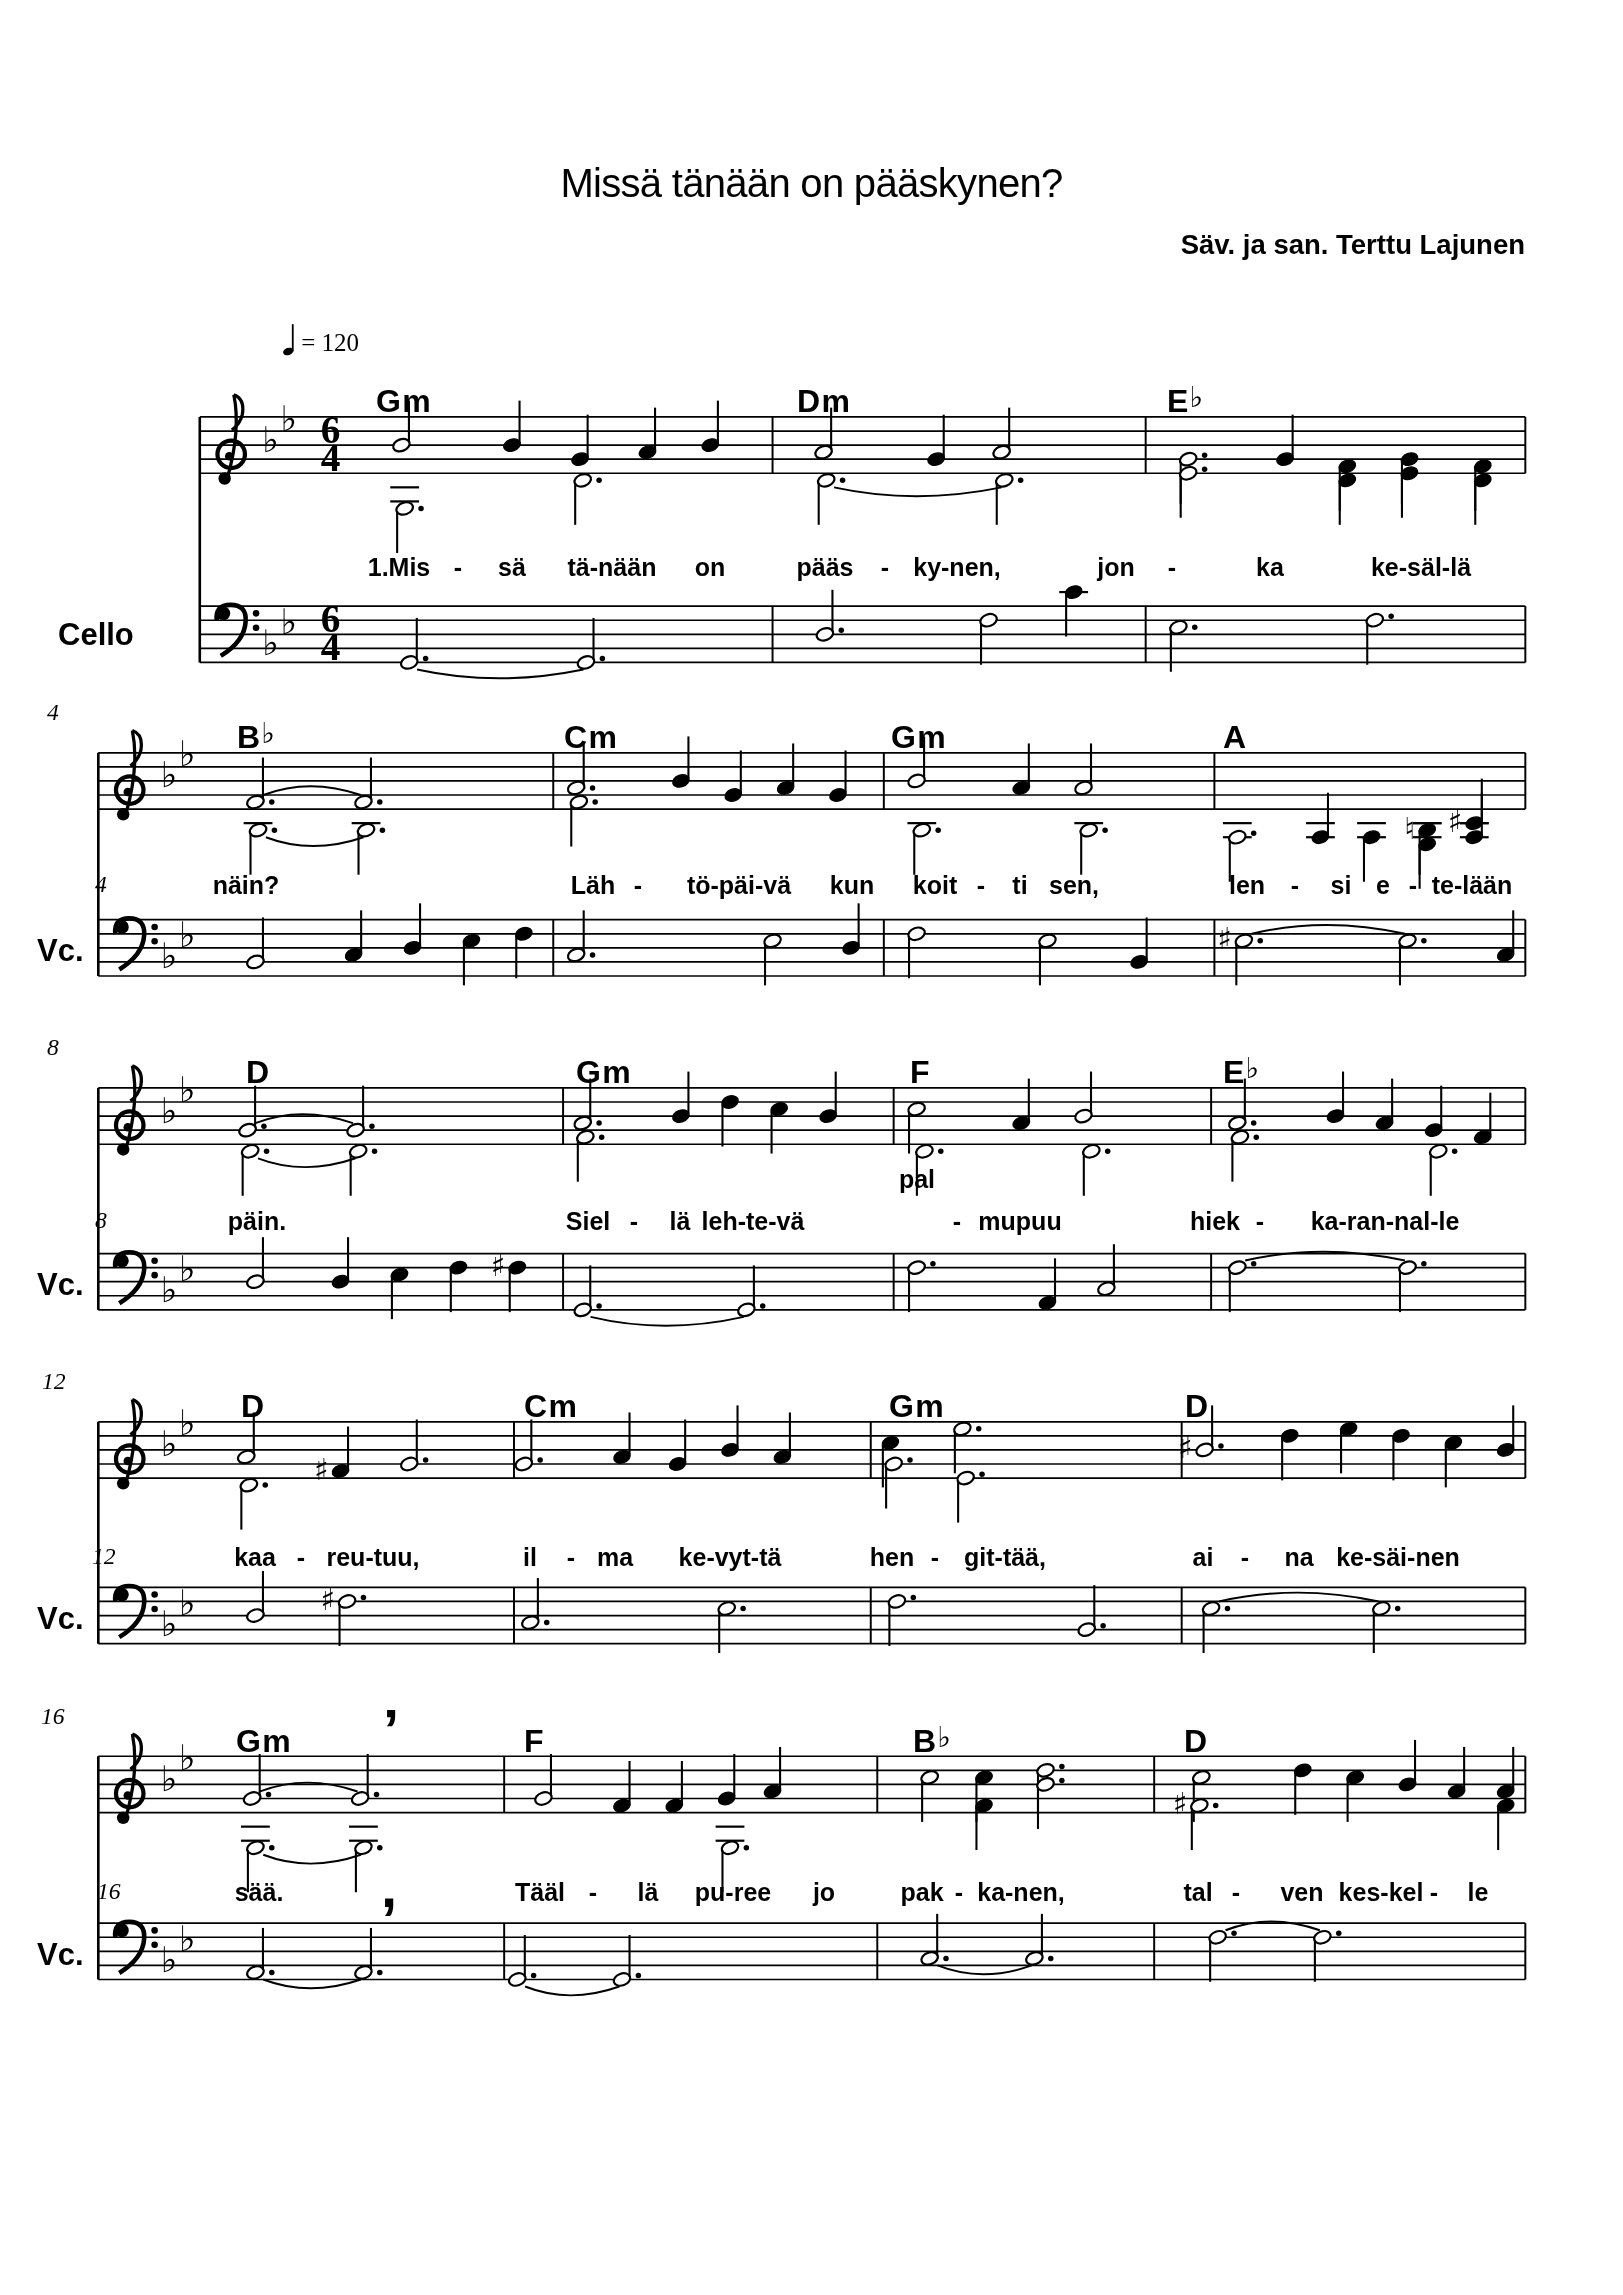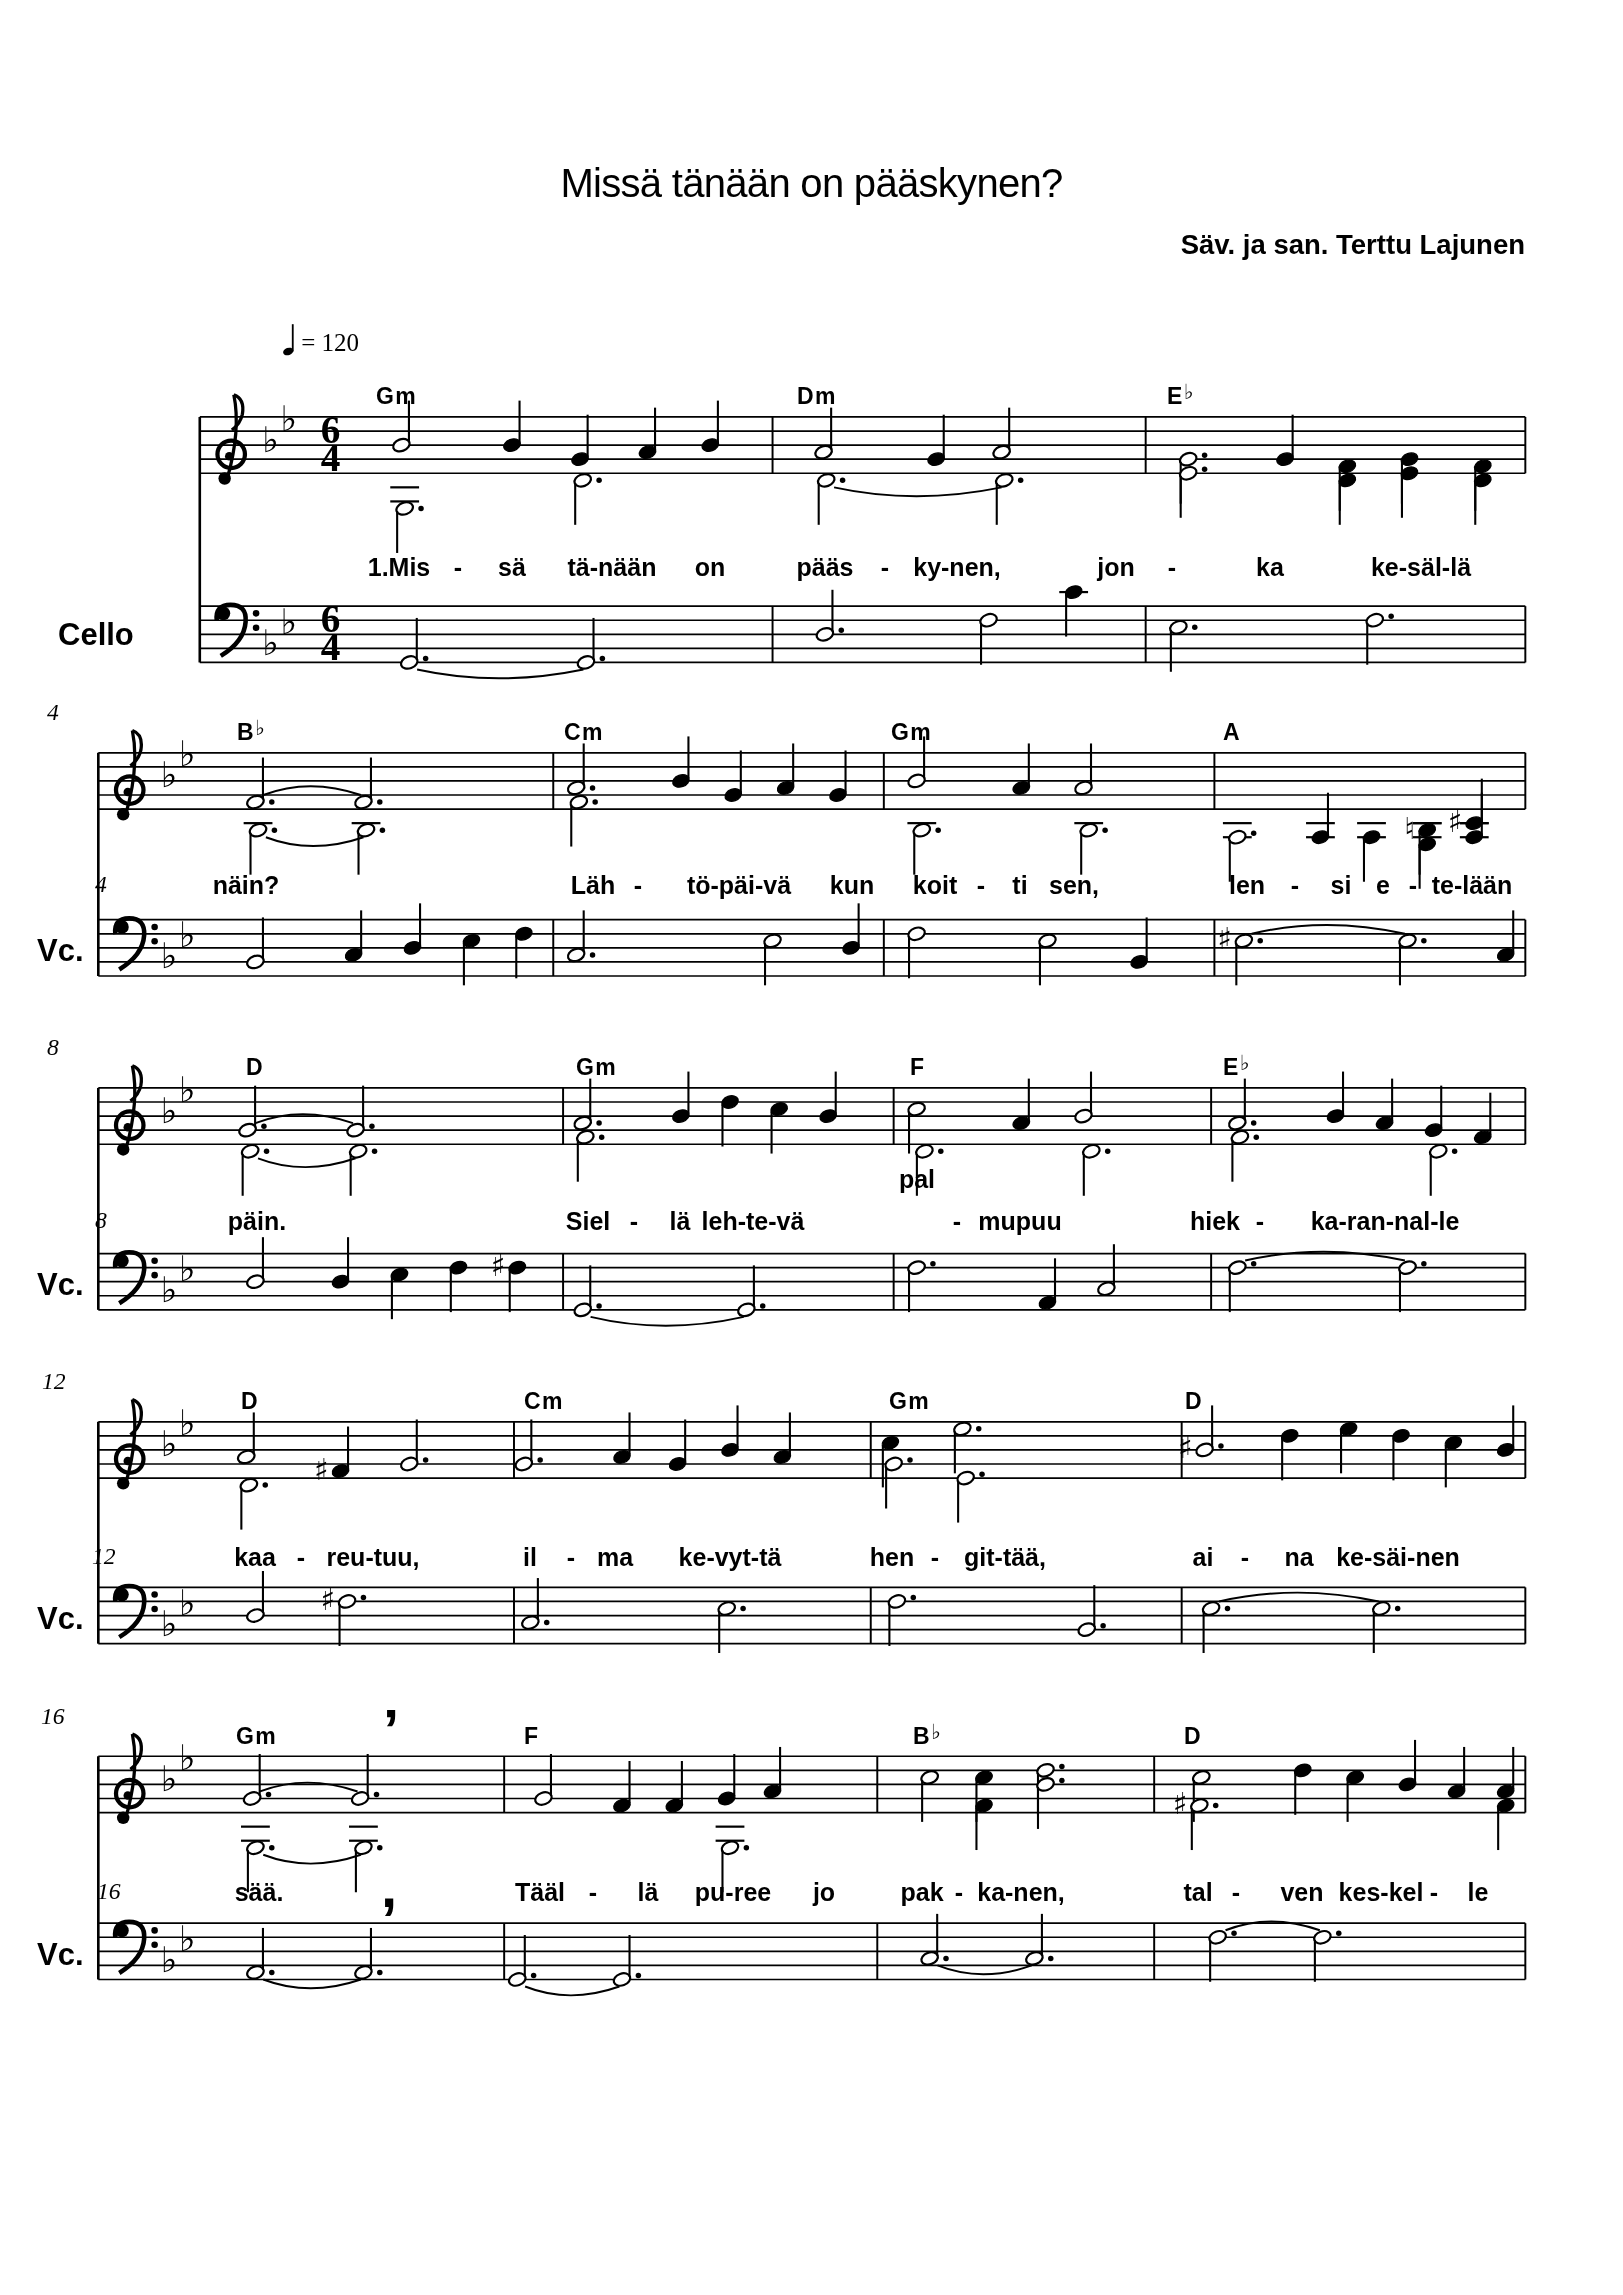--- a/index.html
+++ b/index.html
@@ -4,21 +4,21 @@
 <style>
   html,body{margin:0;padding:0;background:#888;}
   .page{position:relative;width:1623px;height:2295px;background:#ffffff;margin:0 auto;
         font-family:"Liberation Sans",sans-serif;color:#000;overflow:hidden;}
   .abs{position:absolute;white-space:nowrap;}
   .title{left:0;top:136px;width:100%;text-align:center;font-size:40px;font-weight:normal;letter-spacing:-0.7px;margin-top:25px;}
   .composer{right:98px;top:229px;font-size:27.5px;font-weight:bold;}
   .tempo{left:283px;top:320px;font-size:25px;font-family:"Liberation Serif",serif;}
   .tempo svg{vertical-align:-6.5px;margin-right:5.2px;}
   .copyright{left:0;top:2174px;width:100%;text-align:center;font-size:23.6px;font-family:"Liberation Serif",serif;}
-  .chord{font-size:23px;font-weight:bold;letter-spacing:1.3px;text-align:center;}
+  .chord{font-size:32px;font-weight:bold;letter-spacing:1.3px;text-align:center;}
   .chord .fl{font-family:"DejaVu Sans",sans-serif;position:relative;top:-4.6px;font-size:90%;}
   .lyric{font-size:25px;font-weight:bold;transform:translateX(-50%);}
   .mnum{font-size:23.6px;font-style:italic;font-family:"Liberation Serif",serif;}
   .ilabel{font-size:31px;font-weight:bold;}
   .breath{font-size:58px;font-weight:bold;line-height:1;}
   #score{position:absolute;left:0;top:0;}
 </style>
 </head>
 <body>
 

